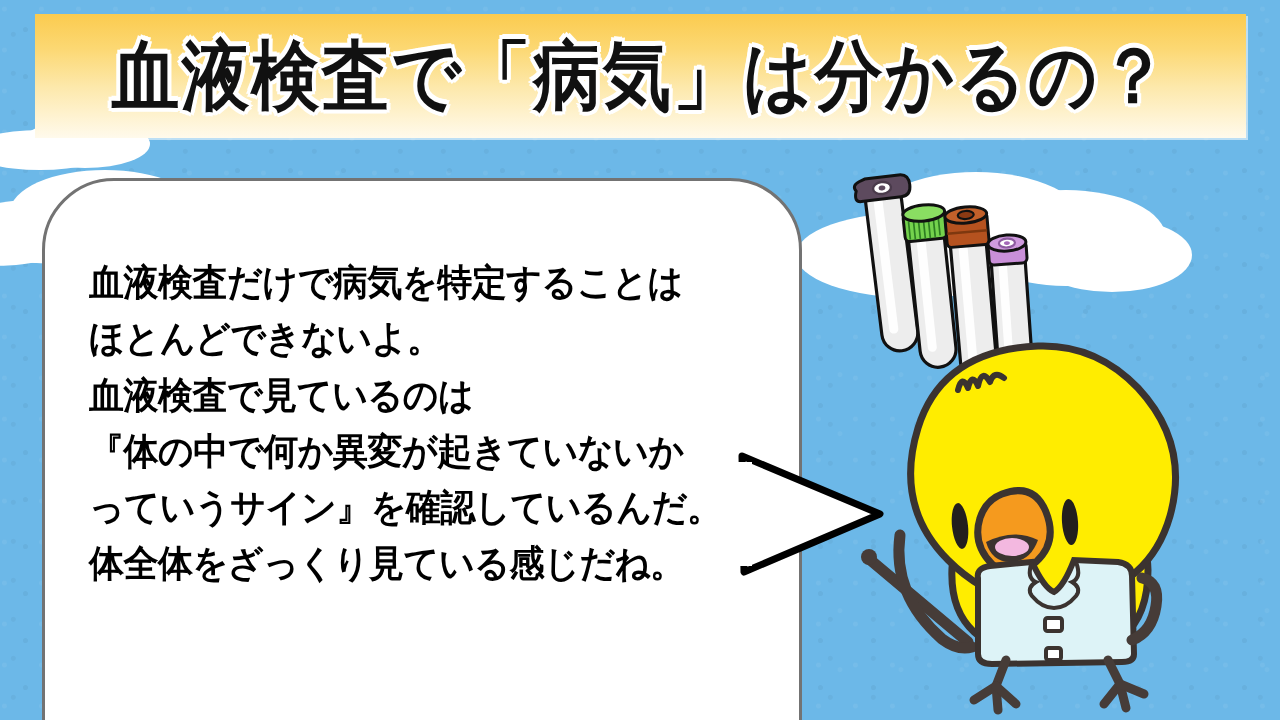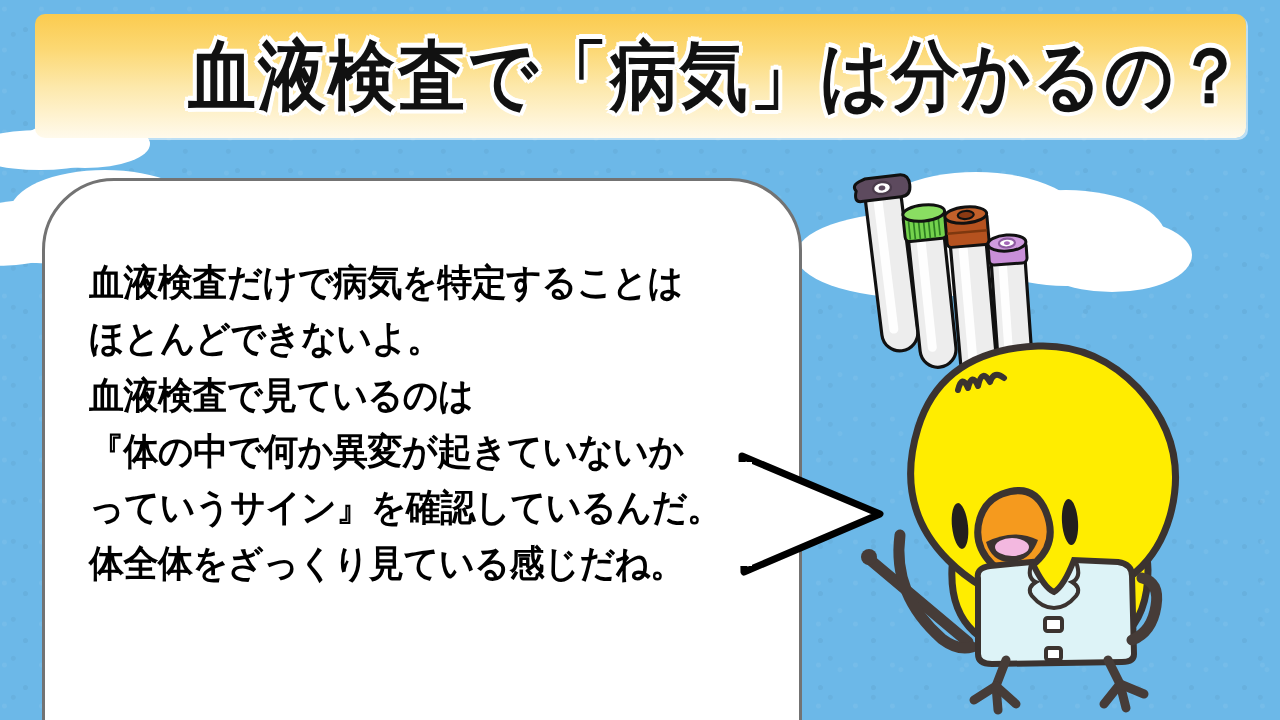--- a/index.html
+++ b/index.html
@@ -48,23 +48,22 @@
 
   
   #cloud-top-left{left:-30px;top:120px;width:200px;height:52px;}
   #cloud-top-left .c1{left:0;top:10px;width:140px;height:40px;}
   #cloud-top-left .c2{left:50px;top:0;width:130px;height:48px;}
 
   
   #title-banner{
     position:absolute;left:35px;top:14px;width:1211px;height:124px;
     background:linear-gradient(180deg,#fbcb4f 0%,#fcd873 28%,#fde9ad 60%,#fffaec 100%);
-    display:flex;align-items:center;justify-content:flex-end;
+    display:flex;align-items:center;justify-content:center;
     box-shadow:2px 2px 0 rgba(255,255,255,.55);
-    border-radius:10px;
   }
   #title-text{
     font-family:"DejaVu Sans","Liberation Sans",sans-serif;
     font-weight:900;
     font-size:68px;
     line-height:1;
     color:#111;
     letter-spacing:2px;
     white-space:nowrap;
     text-shadow:

